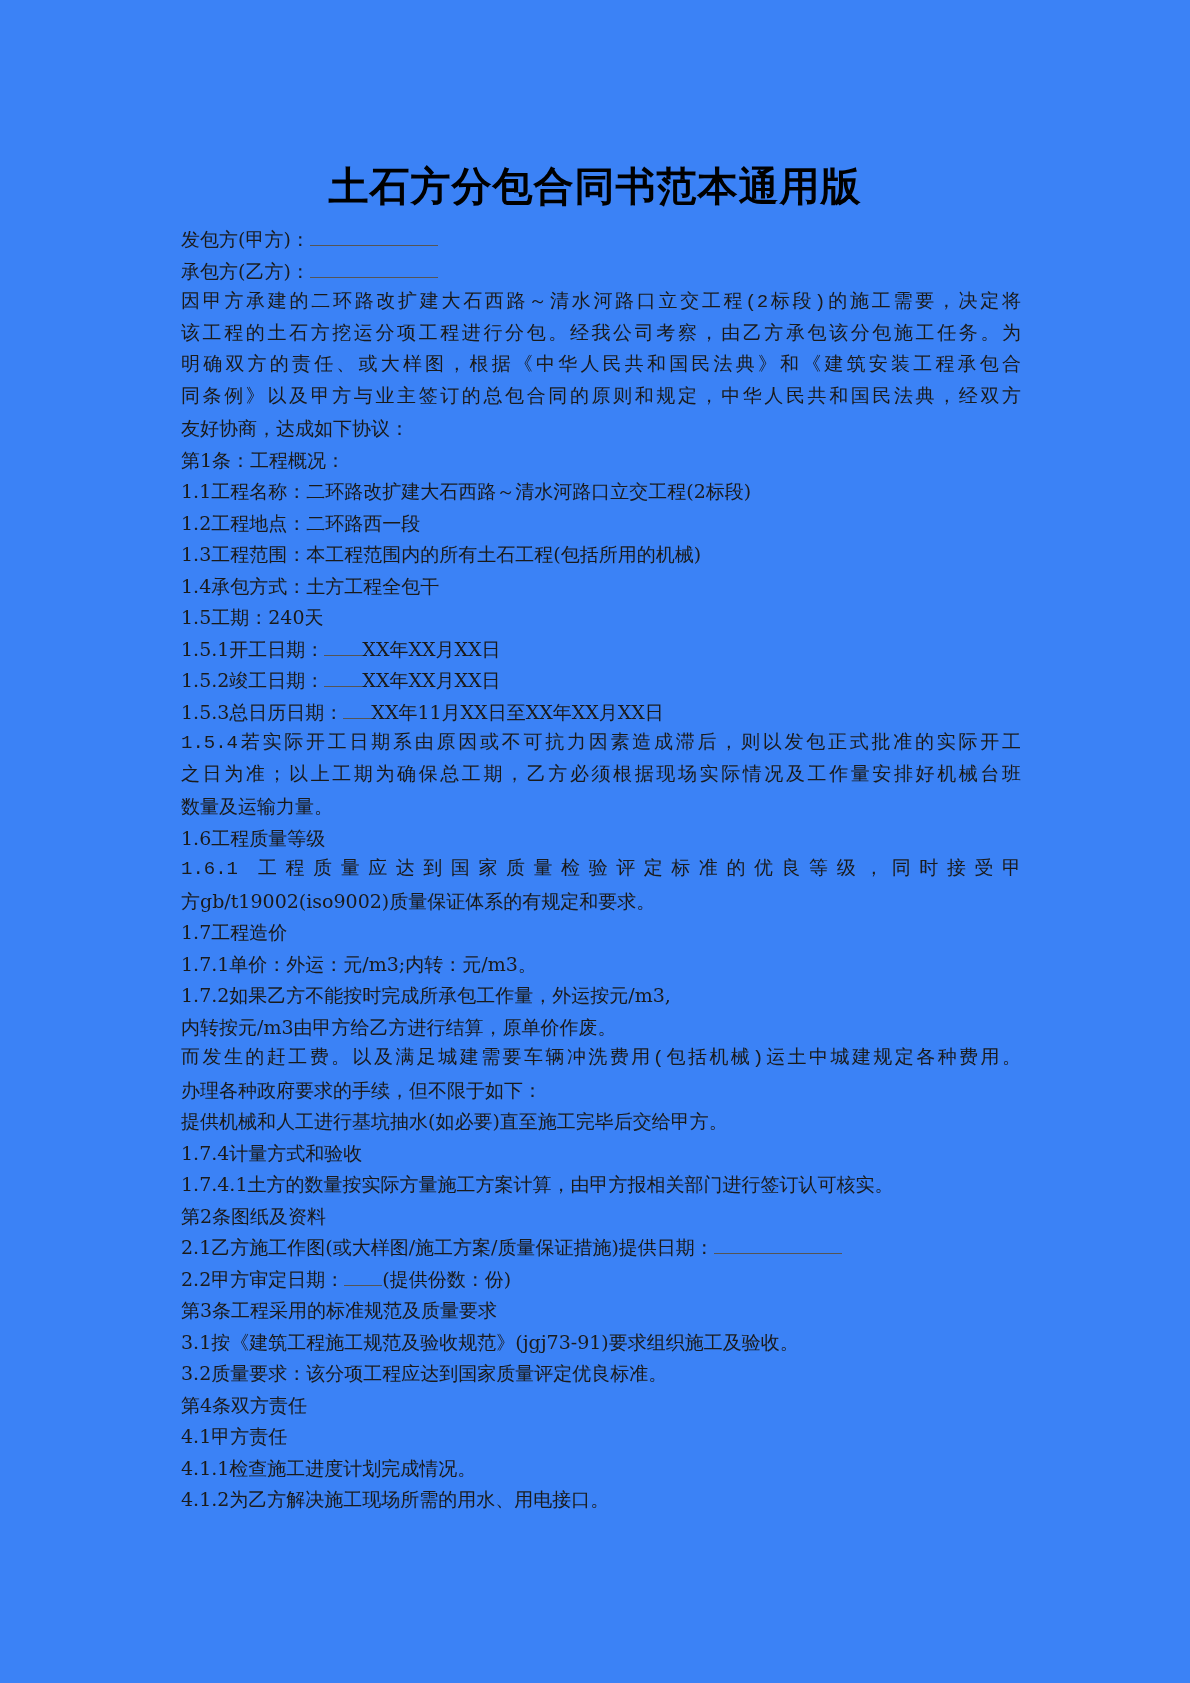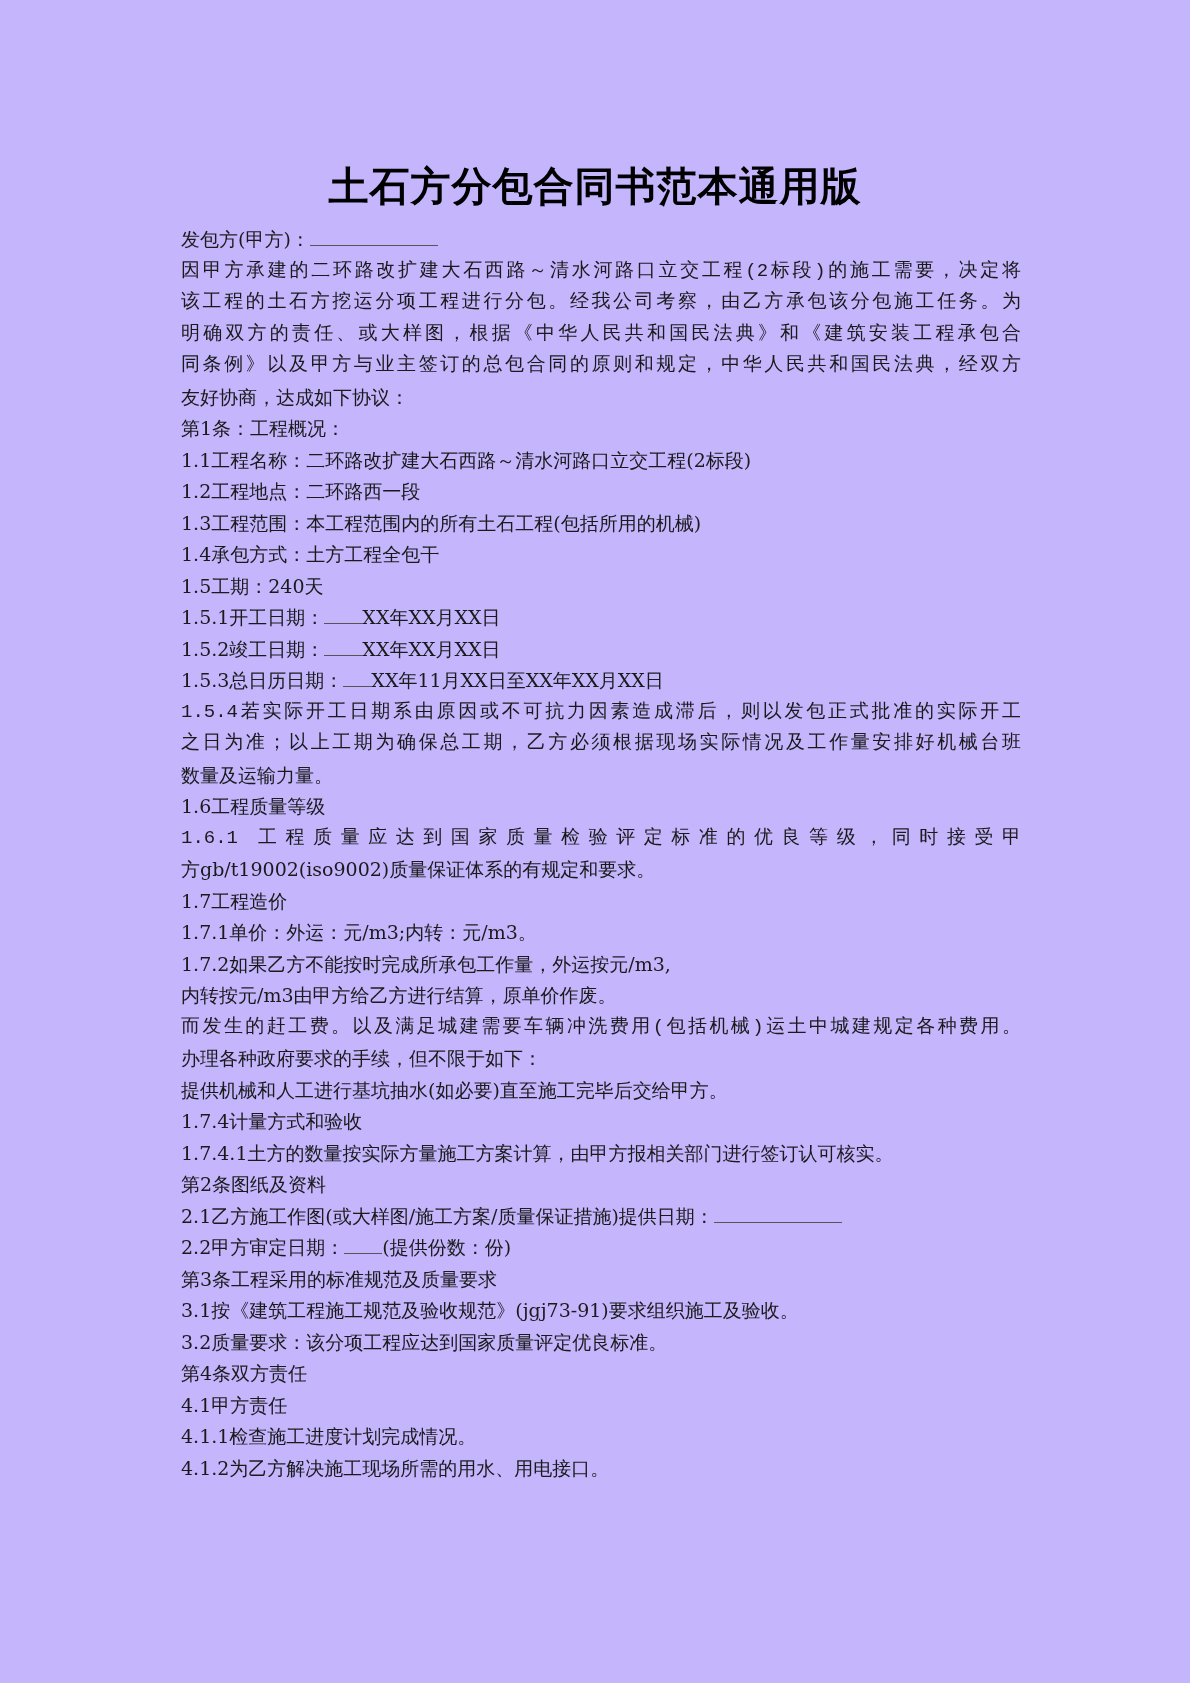--- a/index.html
+++ b/index.html
@@ -1,19 +1,19 @@
 <!DOCTYPE html>
 <html><head>
 <meta charset="utf-8">
 <style>
   html, body { margin: 0; padding: 0; background: #ffffff; }
   body { width: 1190px; height: 1683px; position: relative; overflow: hidden; }
   .page {
     position: absolute; left: 0; top: 0; width: 1190px; height: 1683px;
-    background: #c4b5fd; color: #1a1a1a;
+    background: #3b82f6; color: #1a1a1a;
     font-family: "DejaVu Serif", "Liberation Serif", serif;
   }
   .title {
     position: absolute; left: 0; top: 162px; width: 1190px;
     text-align: center; font-size: 40px; font-weight: bold; line-height: 48px;
     letter-spacing: 1px; color: #000;
     font-family: "DejaVu Sans", "Liberation Sans", sans-serif;
   }
   .body {
     position: absolute; left: 181px; top: 224px; width: 840px;
@@ -28,20 +28,23 @@
 </style>
 </head>
 <body>
 
 <div class="page">
   <div class="title">土石方分包合同书范本通用版</div>
 
   <div class="body">
     <div class="line">
       <span>发包方(甲方)：</span><span class="blank b-long"></span>
+    </div>
+    <div class="line">
+      <span>承包方(乙方)：</span><span class="blank b-long"></span>
     </div>
 
     <div class="justify">因甲方承建的二环路改扩建大石西路～清水河路口立交工程(2标段)的施工需要，决定将</div>
     <div class="justify">该工程的土石方挖运分项工程进行分包。经我公司考察，由乙方承包该分包施工任务。为</div>
     <div class="justify">明确双方的责任、或大样图，根据《中华人民共和国民法典》和《建筑安装工程承包合</div>
     <div class="justify">同条例》以及甲方与业主签订的总包合同的原则和规定，中华人民共和国民法典，经双方</div>
     <div class="line">友好协商，达成如下协议：</div>
 
     <div class="line">第1条：工程概况：</div>
     <div class="line">1.1工程名称：二环路改扩建大石西路～清水河路口立交工程(2标段)</div>

